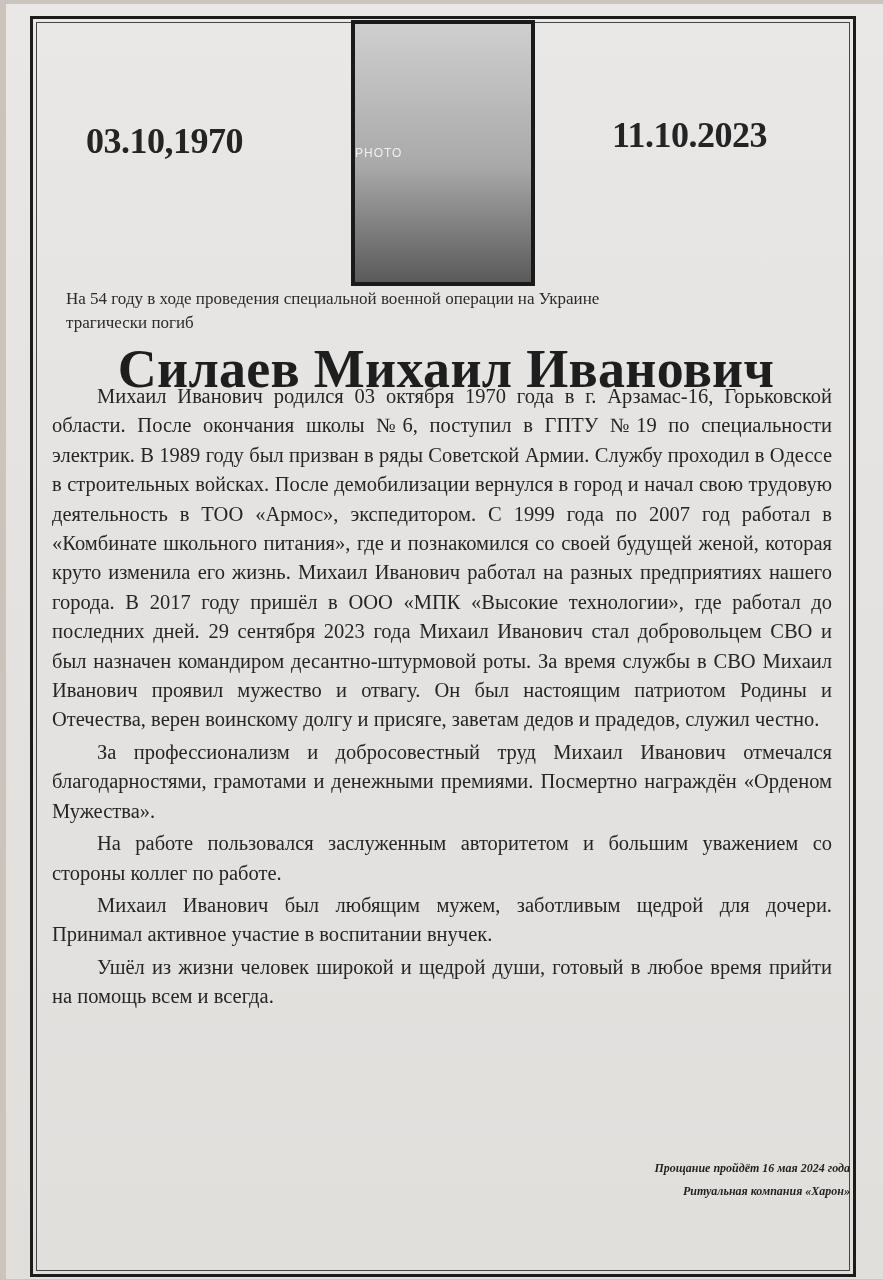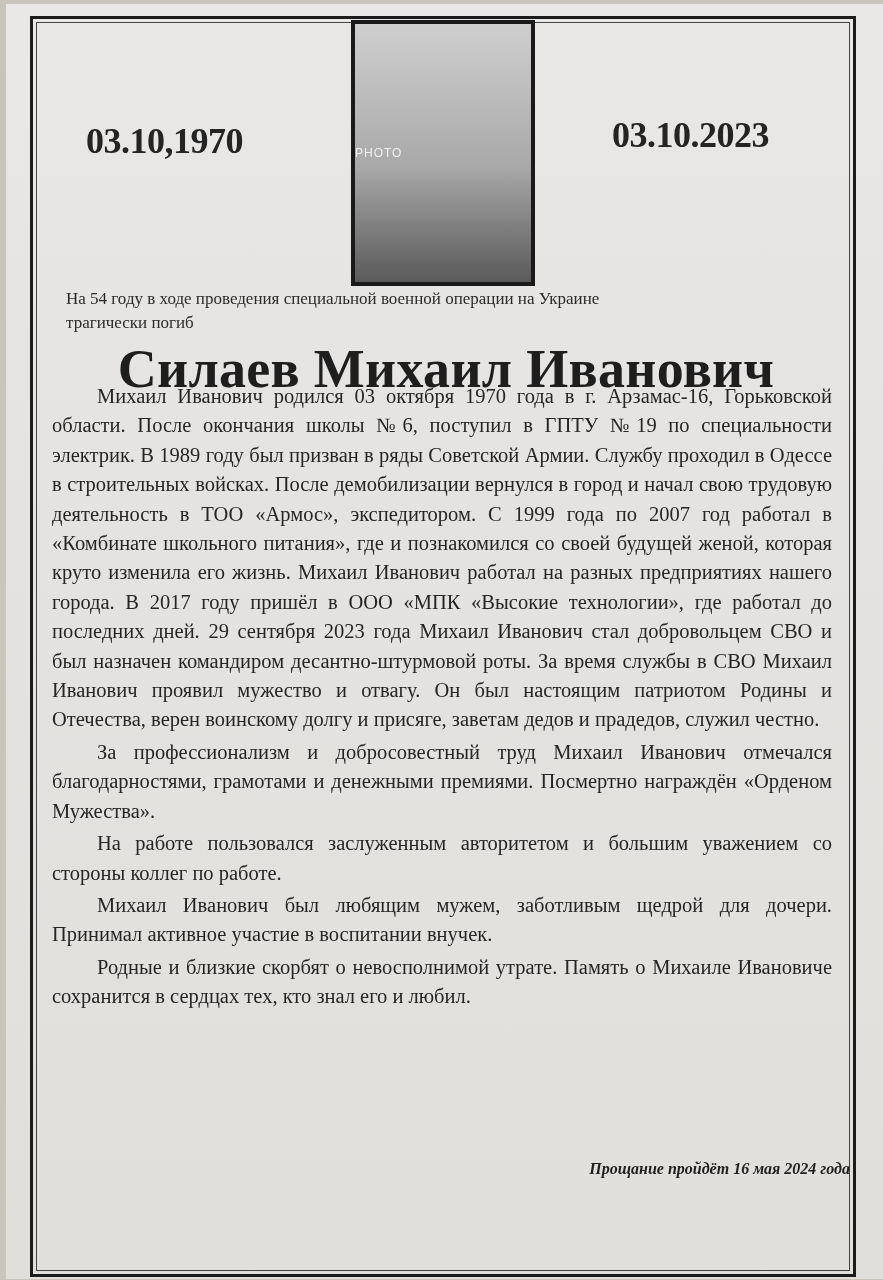--- a/index.html
+++ b/index.html
@@ -45,47 +45,48 @@
     }
     .body {
       position: absolute; left: 46px; width: 780px; top: 378px;
       font-size: 20.5px; line-height: 29.4px; color: #252525;
     }
     .body p { margin: 0; text-align: justify; text-indent: 45px; }
     .body p.gap { margin-top: 3px; }
     .footer {
       position: absolute; right: 46px; top: 1153px; width: 760px;
       text-align: right; font-style: italic; font-weight: bold;
-      font-size: 16px; line-height: 23px; color: #1f1f1f;
+      font-size: 12px; line-height: 23px; color: #1f1f1f;
     }
     .footer div { white-space: nowrap; }
   </style>
 </head>
 <body>
 
 <div class="sheet">
   <div class="frame"></div>
 
   <div class="date birth">03.10,1970</div>
   <div class="photo">
     <span class="photo-label">photo</span>
   </div>
-  <div class="date death">03.10.2023</div>
+  <div class="date death">11.10.2023</div>
 
   <div class="intro">
     <div>На 54 году в ходе проведения специальной военной операции на Украине</div>
     <div>трагически погиб</div>
   </div>
 
   <div class="name">Силаев Михаил Иванович</div>
 
   <div class="body">
     <p>Михаил Иванович  родился 03 октября  1970 года в г. Арзамас-16, Горьковской области. После окончания школы №6, поступил в ГПТУ №19 по специальности электрик. В 1989 году  был призван в ряды Советской  Армии. Службу проходил в Одессе в строительных войсках. После демобилизации вернулся в город и начал свою трудовую деятельность в ТОО «Армос», экспедитором. С 1999 года по 2007 год работал в «Комбинате школьного питания», где и познакомился со своей будущей женой, которая круто изменила его жизнь. Михаил Иванович работал на разных предприятиях нашего города. В 2017 году пришёл в ООО «МПК «Высокие технологии», где работал до последних дней. 29 сентября 2023 года Михаил Иванович  стал добровольцем СВО и был назначен командиром десантно-штурмовой роты. За время службы в СВО Михаил Иванович проявил мужество и отвагу. Он был настоящим патриотом Родины и Отечества, верен воинскому долгу  и присяге, заветам дедов и прадедов, служил честно.</p>
     <p class="gap">За профессионализм и добросовестный труд Михаил Иванович отмечался благодарностями, грамотами и денежными премиями.  Посмертно награждён «Орденом Мужества».</p>
     <p class="gap">На работе пользовался заслуженным авторитетом и большим уважением со стороны коллег по работе.</p>
     <p class="gap">Михаил Иванович  был любящим мужем, заботливым щедрой для дочери. Принимал активное участие в воспитании внучек.</p>
-    <p class="gap">Родные и близкие скорбят о невосполнимой утрате. Память о Михаиле Ивановиче сохранится  в сердцах тех, кто знал его и любил.</p>
+    <p class="gap">Ушёл из жизни человек широкой и щедрой души, готовый в любое время прийти на помощь всем и всегда.</p>
   </div>
 
   <div class="footer">
     <div>Прощание пройдёт  16 мая  2024  года</div>
+    <div>Ритуальная компания «Харон»</div>
   </div>
 </div>
 
 </body></html>

